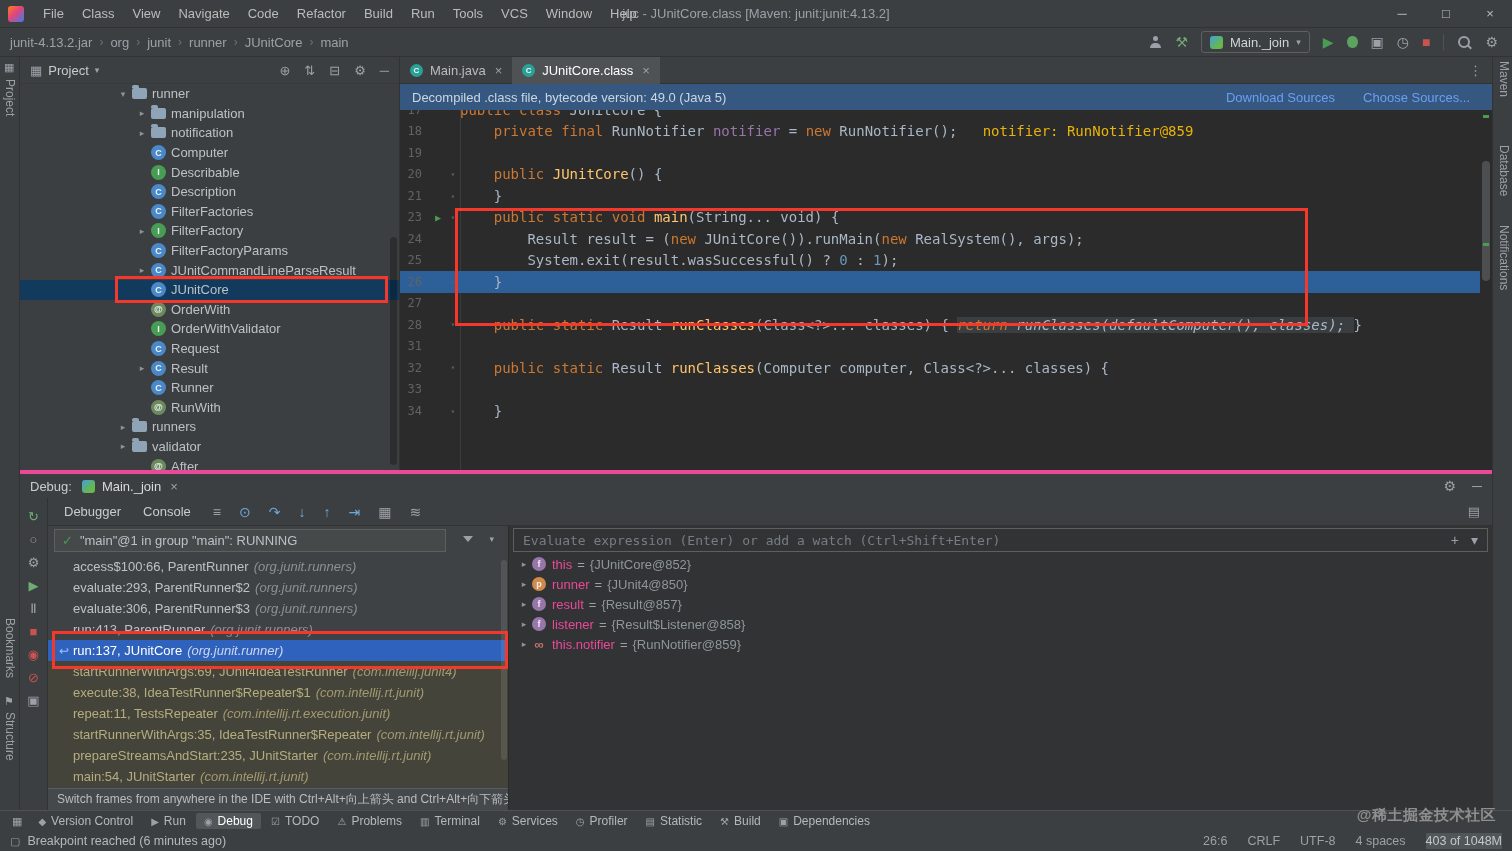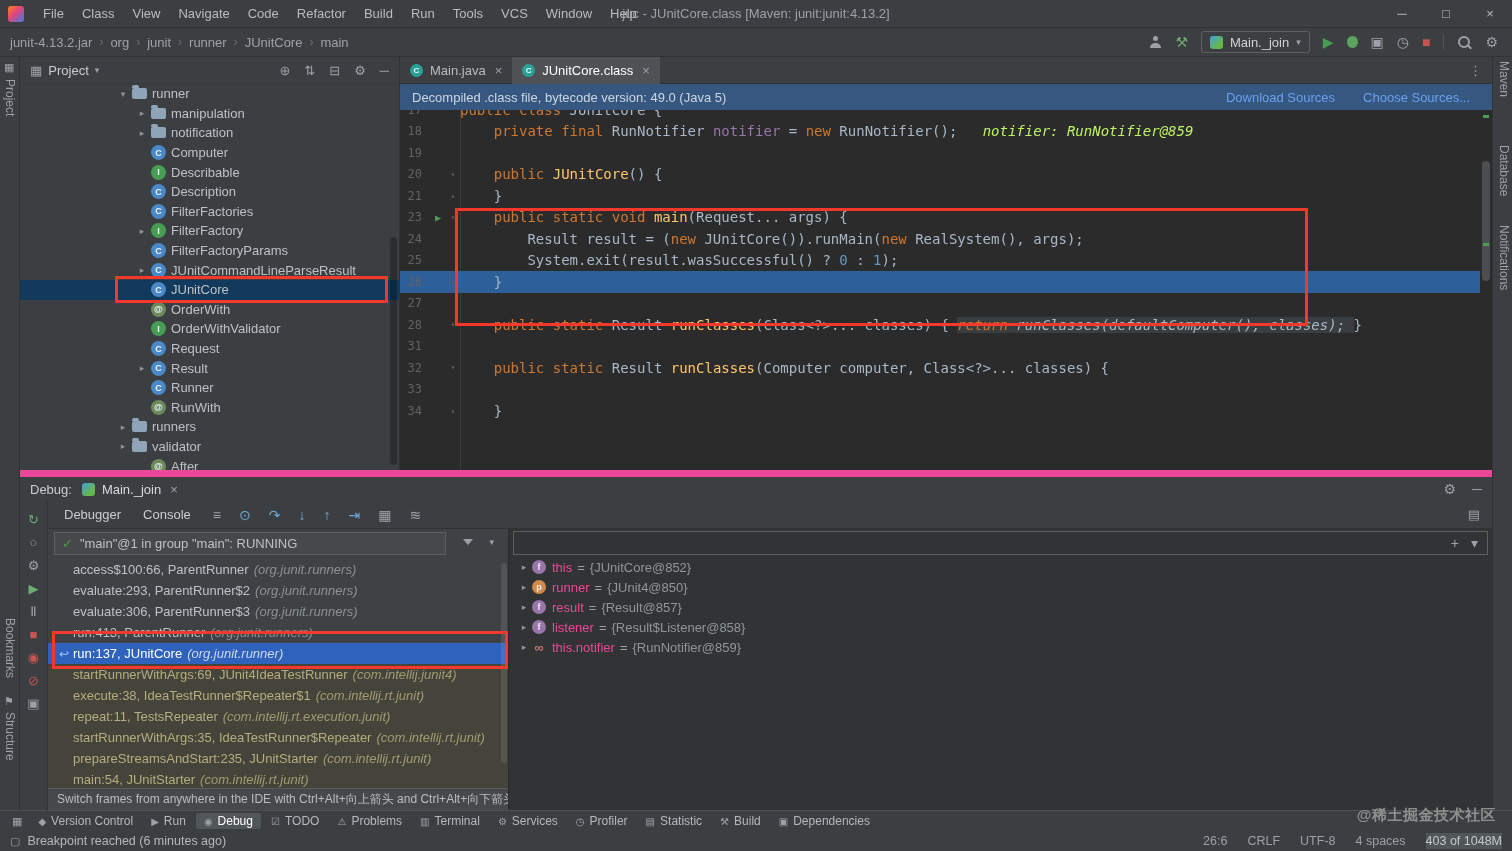--- a/index.html
+++ b/index.html
@@ -77,28 +77,28 @@
   #code{position:absolute;left:0;top:53px;right:12px;bottom:0;overflow:hidden;font-family:"DejaVu Sans Mono",monospace;font-size:14px}
   #code-inner{position:relative;top:-11px}
   .gutter-line{position:absolute;left:60px;top:53px;bottom:0;width:1px;background:#3a3d3f}
   .cl{height:21.5px;display:flex;align-items:center;white-space:pre}
   .cl .ln{width:30px;flex:none;text-align:right;padding-right:8px;color:#606366;font-size:12px}
   .cl .grun{width:16px;flex:none;text-align:center;color:#499c54;font-size:10px}
   .cl .gfold{width:14px;flex:none;text-align:center;color:#5a5f62;font-size:8px}
   .cl .ctext{flex:1;overflow:hidden}
   .cl.exec{background:#2d6099}
   .c-k{color:#cc7832}.c-m{color:#ffc66d}.c-n{color:#6897bb}.c-f{color:#9876aa}.c-t{color:#a9b7c6}
-  .c-h{color:#bef264;font-style:italic}
+  .c-h{color:#eab308;}
   .c-i{font-style:italic;background:#3a3e41}
   #ed-sb{position:absolute;right:0;top:53px;bottom:0;width:12px}
   #ed-sb .thumb{position:absolute;left:2px;top:51px;width:8px;height:120px;background:rgba(140,144,147,.35);border-radius:4px}
   #ed-sb .mark{position:absolute;left:3px;width:6px;height:3px;background:#499c54}
 
   
-  #debug{position:absolute;left:20px;top:470px;width:1472px;height:340px;background:#3c3f41;border-top:7px solid #ec4899}
+  #debug{position:absolute;left:20px;top:470px;width:1472px;height:340px;background:#3c3f41;border-top:4px solid #ec4899}
   #debug-header{height:24px;display:flex;align-items:center;padding:0 10px;gap:10px}
   #debug-label{color:#c8ccd0}
   #debug-tab{display:flex;align-items:center;gap:7px;color:#d8dadc}
   #debug-header-icons{margin-left:auto;display:flex;gap:16px;color:#9da0a8}
   #dbg-left{position:absolute;left:0;top:24px;bottom:0;width:28px;border-right:1px solid #323232;display:flex;flex-direction:column;align-items:center;padding-top:12px;gap:10px}
   #dbg-left .nicon{font-size:13px}
   #dbg-toolbar{position:absolute;left:28px;right:0;top:24px;height:28px;border-bottom:1px solid #323232;display:flex;align-items:center;padding:0 12px;gap:18px}
   .dbg-tab{color:#c8ccd0;padding:0 4px}
   #dbg-layout{margin-left:auto;color:#9da0a8}
   #frames-col{position:absolute;left:28px;top:52px;width:460px;bottom:0;background:#3f4244;overflow:hidden}
@@ -367,21 +367,21 @@
         </span>
     </div>
     <div class="gutter-line"></div>
     <div id="code">
         <div id="code-inner">
           <div class="cl"><span class="ln">17</span><span class="grun"></span><span class="gfold"></span><span class="ctext"><span class="c-k">public class </span><span class="c-t">JUnitCore {</span></span></div>
           <div class="cl"><span class="ln">18</span><span class="grun"></span><span class="gfold"></span><span class="ctext"><span class="c-t">    </span><span class="c-k">private final </span><span class="c-t">RunNotifier </span><span class="c-f">notifier</span><span class="c-t"> = </span><span class="c-k">new </span><span class="c-t">RunNotifier();</span><span class="c-h">   notifier: RunNotifier@859</span></span></div>
           <div class="cl"><span class="ln">19</span><span class="grun"></span><span class="gfold"></span><span class="ctext"></span></div>
           <div class="cl"><span class="ln">20</span><span class="grun"></span><span class="gfold">▾</span><span class="ctext"><span class="c-t">    </span><span class="c-k">public </span><span class="c-m">JUnitCore</span><span class="c-t">() {</span></span></div>
           <div class="cl"><span class="ln">21</span><span class="grun"></span><span class="gfold">▴</span><span class="ctext"><span class="c-t">    }</span></span></div>
-          <div class="cl"><span class="ln">23</span><span class="grun">▶</span><span class="gfold">▾</span><span class="ctext"><span class="c-t">    </span><span class="c-k">public static void </span><span class="c-m">main</span><span class="c-t">(Request... args) {</span></span></div>
+          <div class="cl"><span class="ln">23</span><span class="grun">▶</span><span class="gfold">▾</span><span class="ctext"><span class="c-t">    </span><span class="c-k">public static void </span><span class="c-m">main</span><span class="c-t">(String... void) {</span></span></div>
           <div class="cl"><span class="ln">24</span><span class="grun"></span><span class="gfold"></span><span class="ctext"><span class="c-t">        Result result = (</span><span class="c-k">new </span><span class="c-t">JUnitCore()).runMain(</span><span class="c-k">new </span><span class="c-t">RealSystem(), args);</span></span></div>
           <div class="cl"><span class="ln">25</span><span class="grun"></span><span class="gfold"></span><span class="ctext"><span class="c-t">        System.exit(result.wasSuccessful() ? </span><span class="c-n">0</span><span class="c-t"> : </span><span class="c-n">1</span><span class="c-t">);</span></span></div>
           <div class="cl exec"><span class="ln">26</span><span class="grun"></span><span class="gfold">▴</span><span class="ctext"><span class="c-t">    }</span></span></div>
           <div class="cl"><span class="ln">27</span><span class="grun"></span><span class="gfold"></span><span class="ctext"></span></div>
           <div class="cl"><span class="ln">28</span><span class="grun"></span><span class="gfold">▾</span><span class="ctext"><span class="c-t">    </span><span class="c-k">public static </span><span class="c-t">Result </span><span class="c-m">runClasses</span><span class="c-t">(Class&lt;?&gt;... classes) { </span><span class="c-k c-i">return </span><span class="c-t c-i">runClasses(defaultComputer(), classes); </span><span class="c-t">}</span></span></div>
           <div class="cl"><span class="ln">31</span><span class="grun"></span><span class="gfold"></span><span class="ctext"></span></div>
           <div class="cl"><span class="ln">32</span><span class="grun"></span><span class="gfold">▾</span><span class="ctext"><span class="c-t">    </span><span class="c-k">public static </span><span class="c-t">Result </span><span class="c-m">runClasses</span><span class="c-t">(Computer computer, Class&lt;?&gt;... classes) {</span></span></div>
           <div class="cl"><span class="ln">33</span><span class="grun"></span><span class="gfold"></span></div>
           <div class="cl"><span class="ln">34</span><span class="grun"></span><span class="gfold">▴</span><span class="ctext"><span class="c-t">    }</span></span></div>
         </div>
@@ -501,20 +501,21 @@
           </div>
         </div>
       <div id="frames-scroll"></div>
       <div id="frames-hint">
         <span>Switch frames from anywhere in the IDE with Ctrl+Alt+向上箭头 and Ctrl+Alt+向下箭头</span>
 
       </div>
     </div>
     <div id="vars-col">
       <div id="eval-bar">
+        <span>Evaluate expression (Enter) or add a watch (Ctrl+Shift+Enter)</span>
         <span id="eval-icons">
             <span class="nicon">+</span>
             <span class="nicon">▾</span>
           </span>
       </div>
       <div id="vars">
           <div class="var-row">
             <span class="chev">▸</span>
             <span class="vicon field">f</span>
             <span class="vname">this</span>

